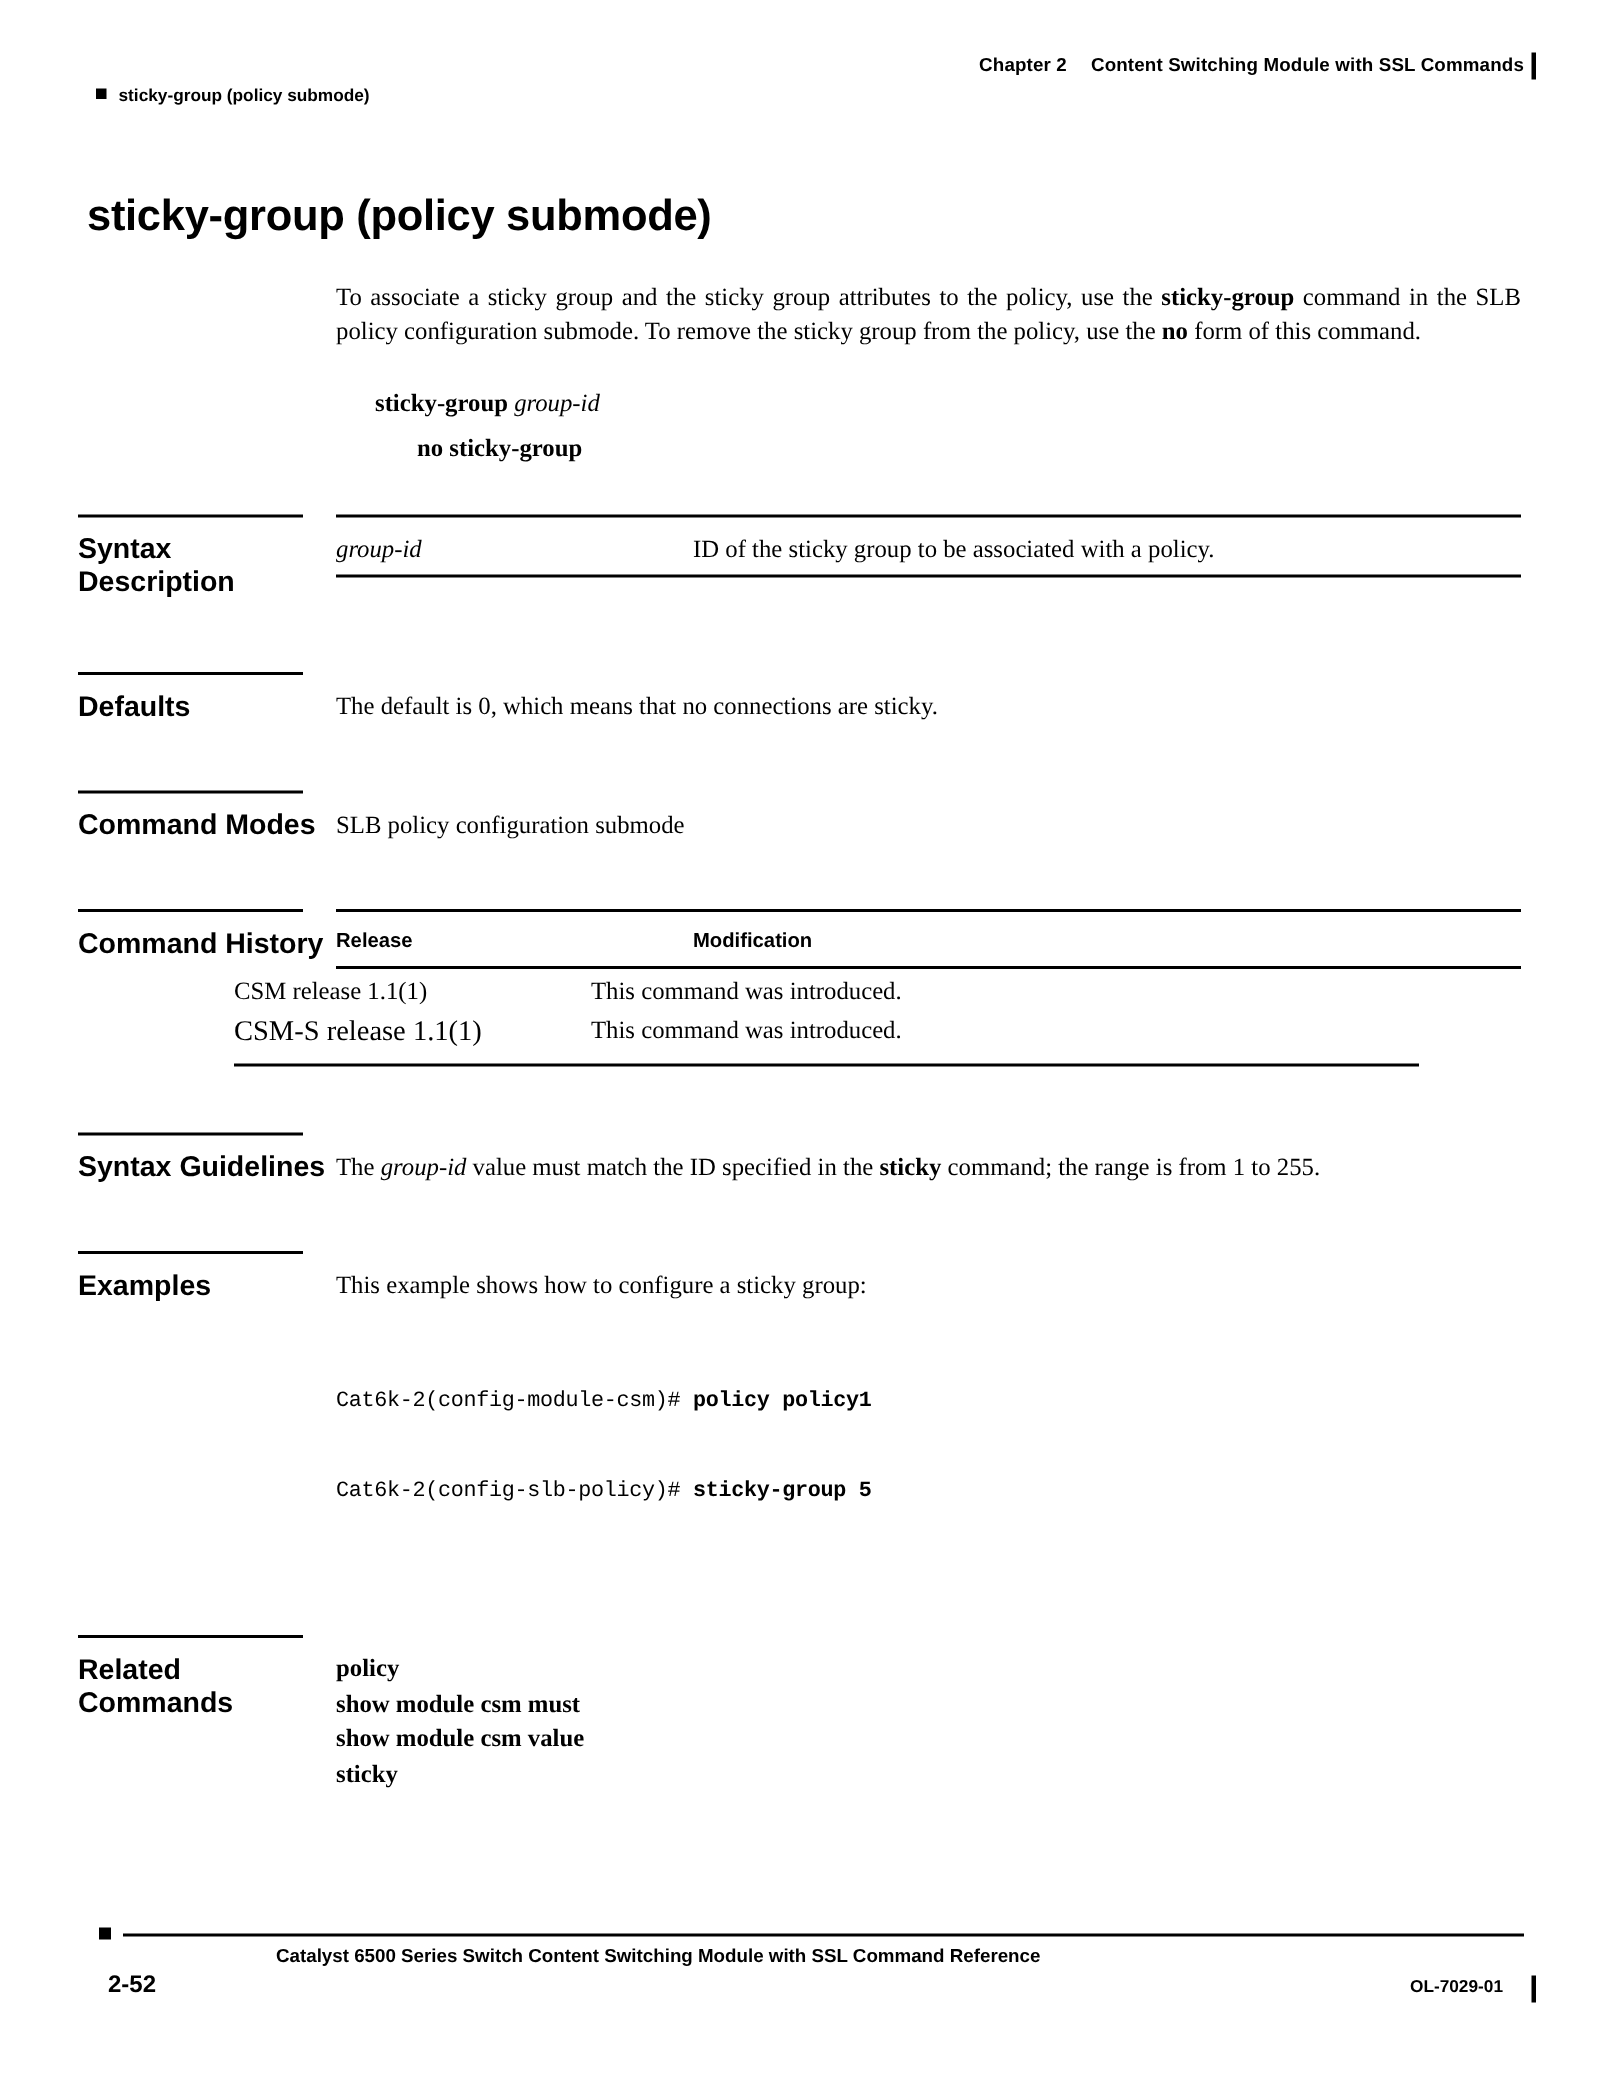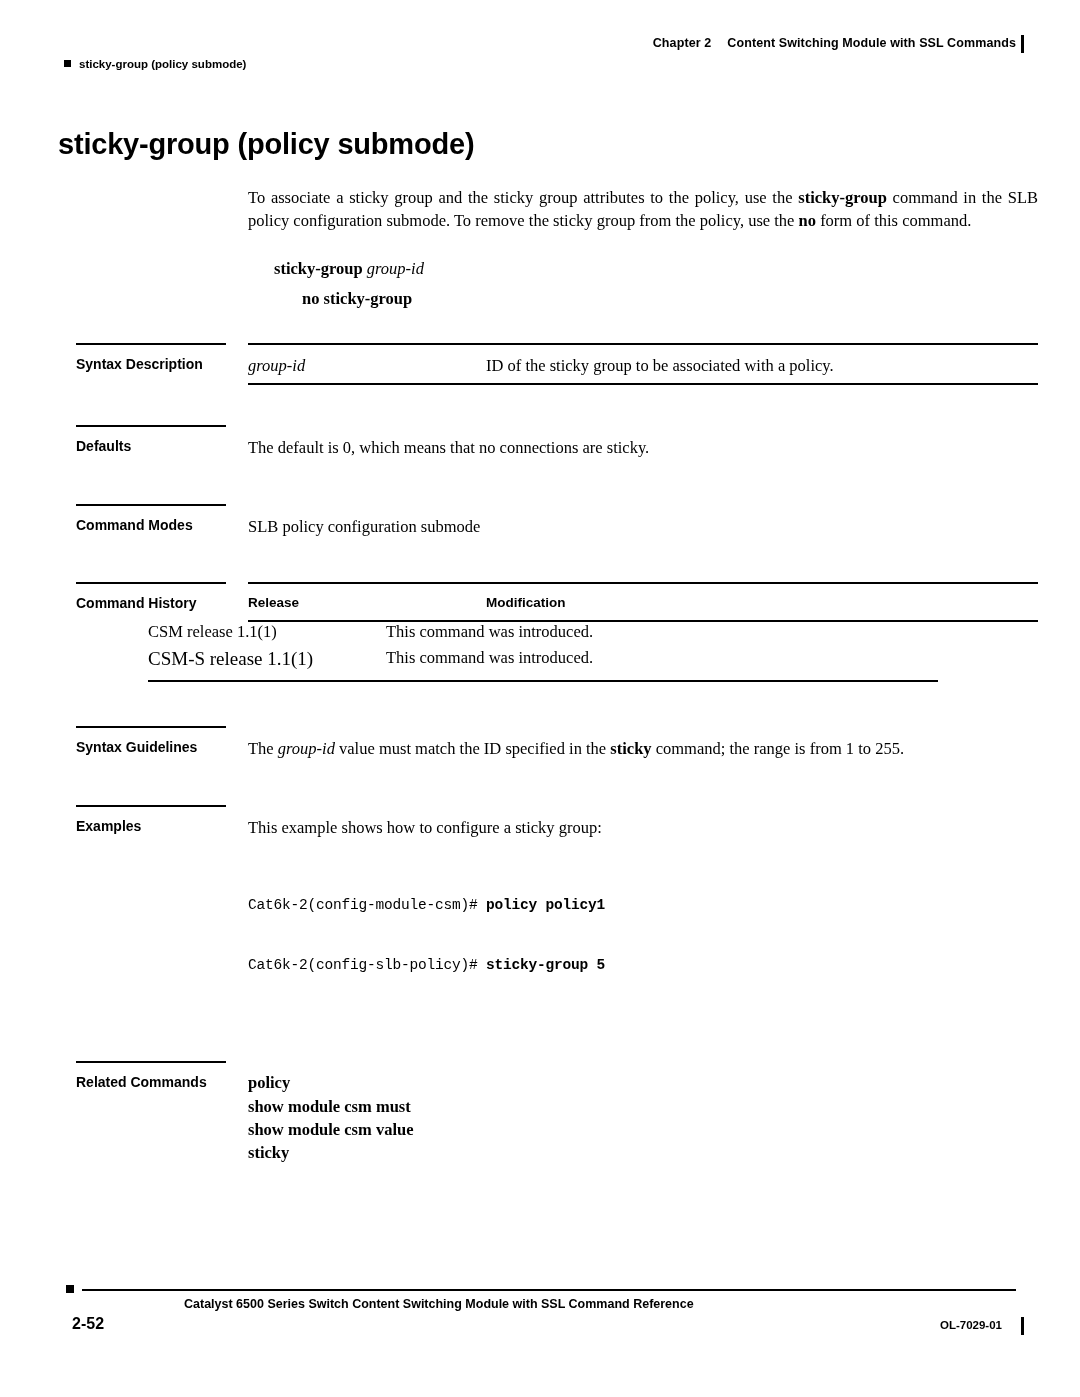--- a/index.html
+++ b/index.html
@@ -68,29 +68,29 @@
     font-family: "Liberation Sans", sans-serif;
     font-weight: bold;
     font-size: 29px;
     letter-spacing: -0.2px;
   }
 
   
   .content {
     position: absolute;
     top: 186px;
-    left: 76px;
+    left: 52px;
     width: 962px;
   }
   .label-col {
     width: 172px;
     flex: 0 0 172px;
     font-family: "Liberation Sans", sans-serif;
     font-weight: bold;
-    font-size: 14px;
+    font-size: 19px;
     padding-top: 2px;
   }
   .body-col {
     flex: 1 1 auto;
     font-size: 16.5px;
     line-height: 1.42;
     text-align: justify;
   }
   .intro {
     margin-left: 172px;
@@ -296,21 +296,21 @@
     <div class="sec-inner">
       <div class="label-col">Command History</div>
       <div class="body-col">
         <div class="two-col-row">
           <div class="col-a tbl-head">Release</div>
           <div class="col-b tbl-head">Modification</div>
         </div>
       </div>
     </div>
     <div style="position:absolute;left:172px;top:38px;width:790px;height:2px;background:#000;"></div>
-    <div style="margin-left:72px;padding-top:10px;">
+    <div style="margin-left:104px;padding-top:10px;">
       <div class="two-col-row">
         <div class="col-a" style="font-size:16.5px;">CSM release 1.1(1)</div>
         <div class="col-b" style="font-size:16.5px;">This command was introduced.</div>
       </div>
       <div class="two-col-row" style="padding-top:6px;">
         <div class="col-a" style="font-size:19px;">CSM-S release 1.1(1)</div>
         <div class="col-b" style="font-size:16.5px;">This command was introduced.</div>
       </div>
       <div style="width:790px;height:2px;background:#000;margin-top:10px;"></div>
     </div>

